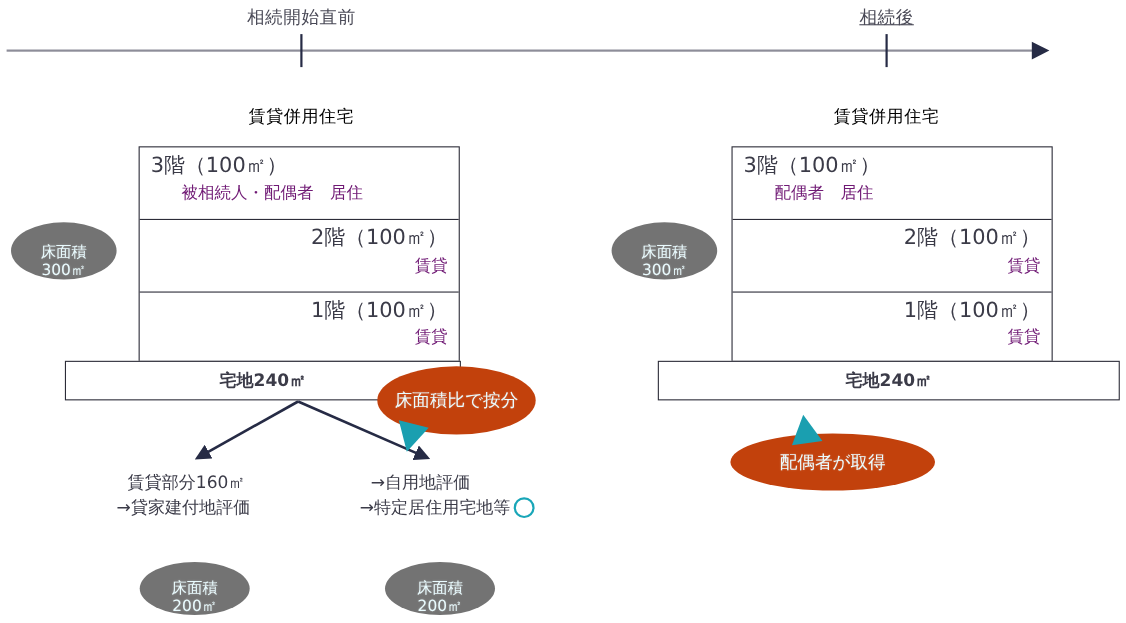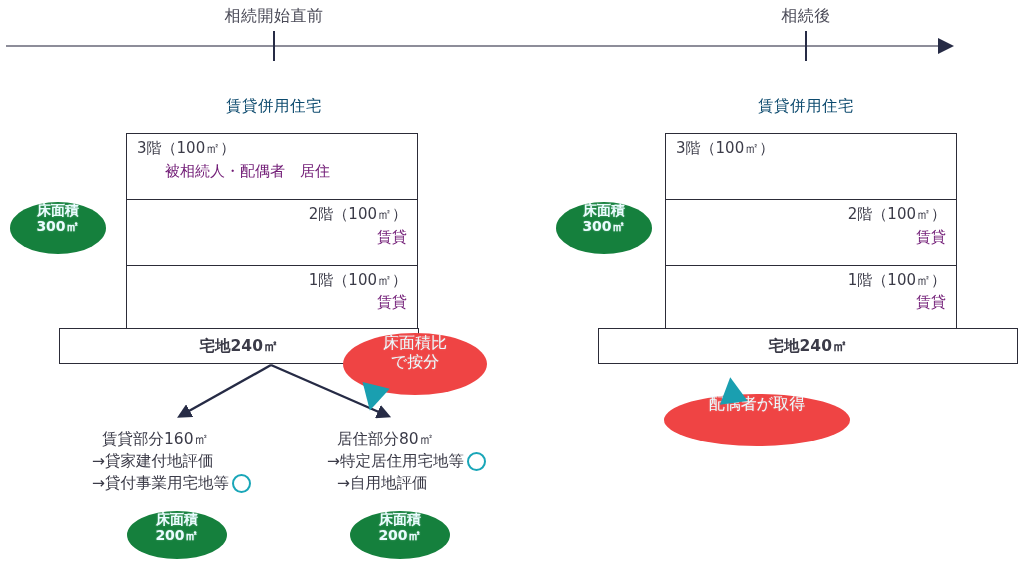--- a/index.html
+++ b/index.html
@@ -50,27 +50,27 @@
 
   .timeline-label {
     top: 6px;
     font-size: 16px;
     color: #4a4a57;
     letter-spacing: 0.5px;
     white-space: nowrap;
     transform: translateX(-50%);
   }
   .timeline-label.left  { left: 274px; }
-  .timeline-label.right { left: 806px; }
+  .timeline-label.right { left: 806px; text-decoration: underline; }
 
   
   .building-title {
     top: 96px;
     font-size: 15.5px;
-    color: #0c4a6e;
+    color: #000000;
     letter-spacing: 0.5px;
     white-space: nowrap;
     transform: translateX(-50%);
   }
   .building-title.left  { left: 274px; }
   .building-title.right { left: 806px; }
 
   
   .building {
     border: 1.6px solid #2c2c38;
@@ -82,21 +82,21 @@
 
   .floor {
     position: relative;
     box-sizing: border-box;
     height: 65.3px;
     padding: 6px 10px 0 10px;
   }
   .floor + .floor { border-top: 1.6px solid #2c2c38; text-align: right; }
 
   .floor-area {
-    font-size: 15px;
+    font-size: 19px;
     color: #3b3b48;
     white-space: nowrap;
     line-height: 1.1;
   }
   .floor-use {
     font-size: 15px;
     color: #701a75;
     white-space: nowrap;
     line-height: 1.1;
     margin-top: 6px;
@@ -118,46 +118,46 @@
   .land.right { left: 598px; top: 328px; width: 420px; }
   .land-label {
     font-size: 15.5px;
     color: #3b3b48;
     white-space: nowrap;
     font-weight: bold;
   }
 
   
   .badge-ellipse {
-    background: #15803d;
+    background: #737373;
     border-radius: 50%;
     display: flex;
     flex-direction: column;
     align-items: center;
-    justify-content: flex-start;
+    justify-content: flex-end;
     color: #eafcff;
     font-size: 14px;
     line-height: 1.15;
     text-align: center;
     white-space: nowrap;
     text-shadow: 0 0 2px rgba(255,255,255,0.35);
-    font-weight: bold;
   }
   .badge-area-left  { left: 10px;  top: 202px; width: 96px; height: 52px; }
   .badge-area-right { left: 556px; top: 202px; width: 96px; height: 52px; }
   .badge-floor-rent { left: 127px; top: 511px; width: 100px; height: 48px; }
   .badge-floor-res  { left: 350px; top: 511px; width: 100px; height: 48px; }
 
   
   .bubble {
-    background: #ef4444;
+    background: #c2410c;
     border-radius: 50%;
     display: flex;
-    flex-direction: column;
+    flex-direction: row;
     align-items: center;
+    justify-content: center;
     color: #eafcff;
     font-size: 16px;
     line-height: 1.2;
     text-align: center;
     white-space: nowrap;
     text-shadow: 0 0 2px rgba(255,255,255,0.3);
   }
   .bubble-apportion { left: 343px; top: 333px; width: 144px; height: 62px; }
   .bubble-apportion .tail {
     position: absolute;
@@ -184,21 +184,21 @@
   
   .arrows-svg { left: 0; top: 0; width: 1024px; height: 566px; pointer-events: none; }
 
   
   .branch {
     font-size: 15.5px;
     line-height: 1.42;
     color: #3b3b48;
     white-space: nowrap;
   }
-  .branch-left  { left: 92px; top: 428px; }
+  .branch-left  { left: 106px; top: 428px; }
   .branch-right { left: 327px; top: 428px; }
   .branch-line { display: block; }
   .branch-line.indent { padding-left: 10px; }
   .branch-line.row {
     display: flex;
     align-items: center;
     gap: 3px;
   }
   .ok-circle {
     display: inline-block;
@@ -260,50 +260,46 @@
 
   <div class="abs bubble bubble-apportion">
     <span class="tail"></span>
     <span>床面積比</span>
     <span>で按分</span>
   </div>
 
   <div class="abs branch branch-left">
     <span class="branch-line indent">賃貸部分160㎡</span>
     <span class="branch-line">→貸家建付地評価</span>
-    <span class="branch-line row">
-      <span>→貸付事業用宅地等</span>
-      <span class="ok-circle"></span>
-    </span>
   </div>
 
   <div class="abs branch branch-right">
-    <span class="branch-line indent">居住部分80㎡</span>
+    <span class="branch-line indent">→自用地評価</span>
     <span class="branch-line row">
       <span>→特定居住用宅地等</span>
       <span class="ok-circle"></span>
     </span>
-    <span class="branch-line indent">→自用地評価</span>
   </div>
 
   <div class="abs badge-ellipse badge-floor-rent">
     <span>床面積</span>
     <span>200㎡</span>
   </div>
 
   <div class="abs badge-ellipse badge-floor-res">
     <span>床面積</span>
     <span>200㎡</span>
   </div>
 
   <div class="abs building-title right">賃貸併用住宅</div>
 
   <div class="abs building right">
     <div class="floor">
       <div class="floor-area">3階（100㎡）</div>
+      <div class="floor-use wide">配偶者　居住</div>
     </div>
     <div class="floor">
       <div class="floor-area">2階（100㎡）</div>
       <div class="floor-use">賃貸</div>
     </div>
     <div class="floor">
       <div class="floor-area">1階（100㎡）</div>
       <div class="floor-use">賃貸</div>
     </div>
   </div>

